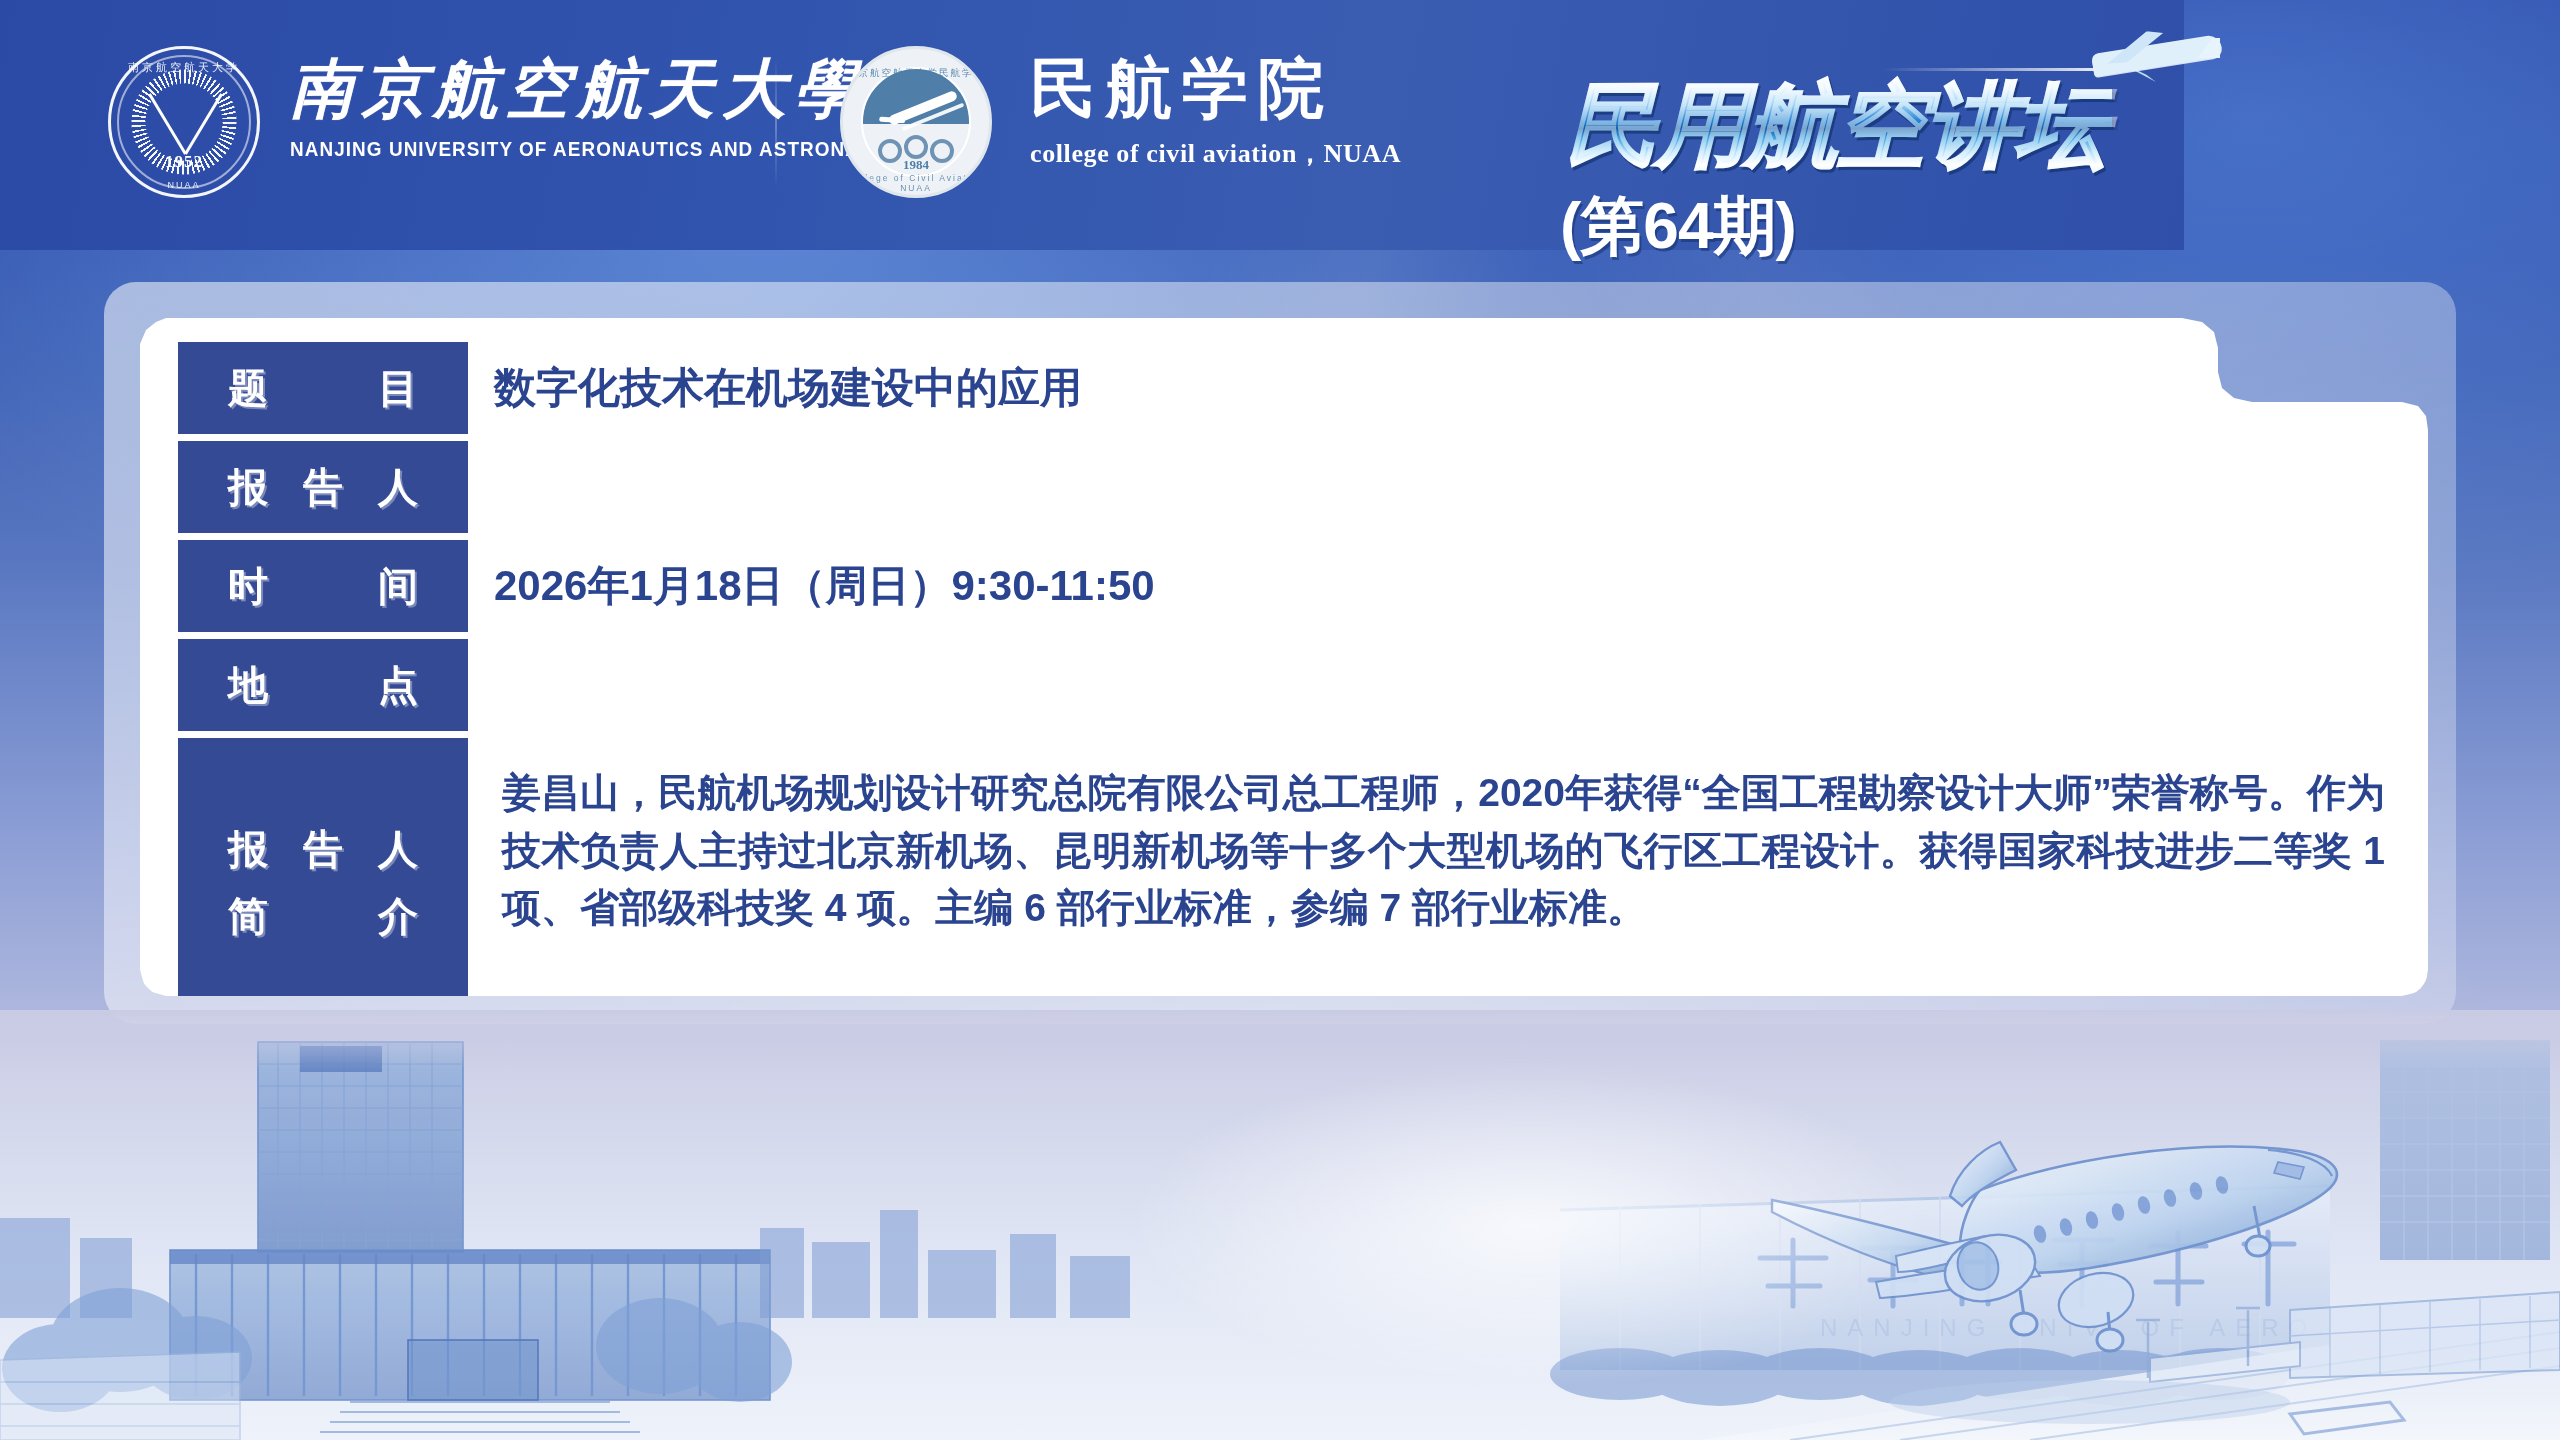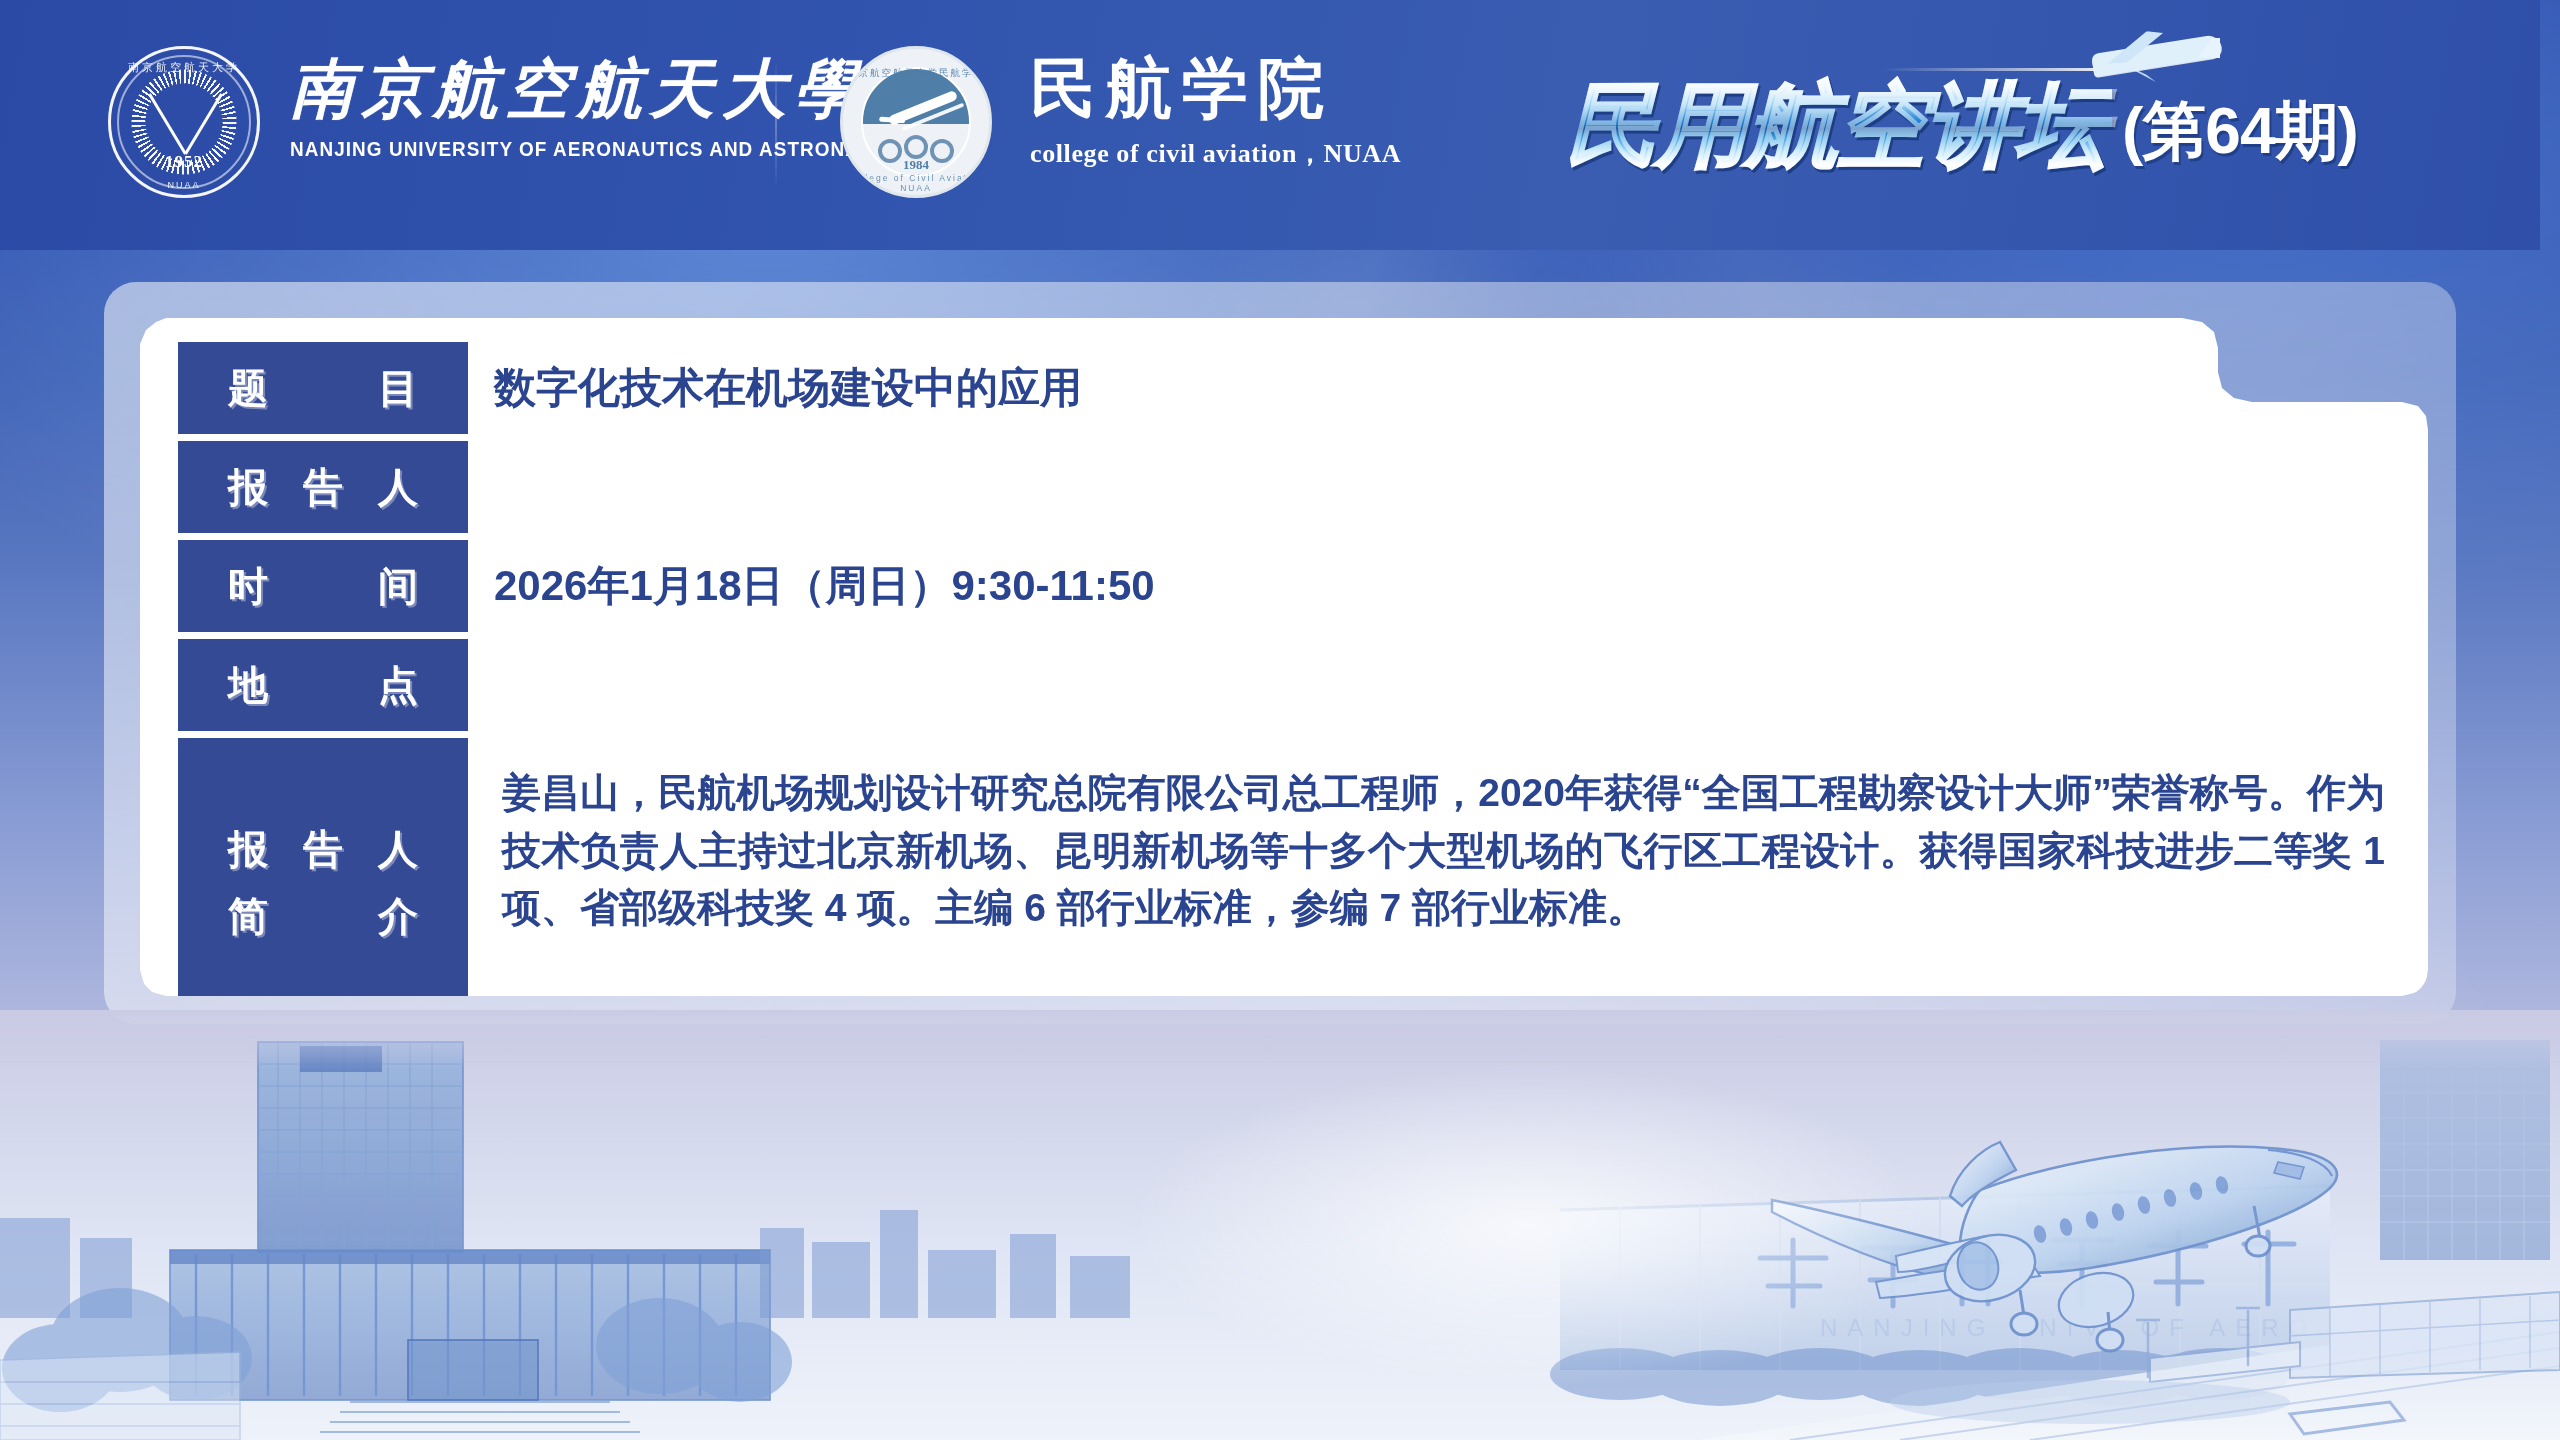--- a/index.html
+++ b/index.html
@@ -37,21 +37,21 @@
   }
   .bg-diag{
     position:absolute; left:0; right:0; top:0; height:760px;
     background:
       linear-gradient(108deg, rgba(255,255,255,0) 46%, rgba(255,255,255,.07) 52%, rgba(255,255,255,0) 58%),
       linear-gradient(72deg, rgba(255,255,255,0) 62%, rgba(255,255,255,.05) 68%, rgba(255,255,255,0) 74%);
   }
 
   
   .header{
-    position:absolute; left:0; top:0; width:2540px; height:250px;
+    position:absolute; left:0; top:0; width:2184px; height:250px;
     display:flex; align-items:center;
   }
   .hdr-band{
     position:absolute; inset:0;
     background:linear-gradient(100deg,#2b4aa5 0%,#3154ae 35%,#3a5db2 62%,#2f4fa8 100%);
   }
   .hdr-inner{ position:relative; width:100%; height:100%; }
 
   
   .nuaa-seal{
@@ -217,21 +217,21 @@
     background:#b9d8f2;
     clip-path:polygon(0 0, 80% 72%, 100% 100%, 22% 24%);
   }
   .forum-plane .tail{
     position:absolute; left:316px; top:8px; width:22px; height:20px;
     background:#e7f4fd;
     clip-path:polygon(0 100%, 64% 0, 100% 0, 100% 100%);
   }
   .forum-title{
     position:absolute; left:0; top:48px;
-    display:flex; align-items:baseline; gap:10px;
+    display:flex; align-items:baseline; gap:10px;flex-direction:column;
   }
   .forum-main{
     font-size:92px; font-weight:bold; line-height:1.12;
     letter-spacing:-2px;
     font-family:"Liberation Sans","DejaVu Sans",sans-serif;
     font-style:italic;
     background:linear-gradient(180deg,
       #ffffff 0%,
       #eaf6ff 14%,
       #9cd2f5 30%,

